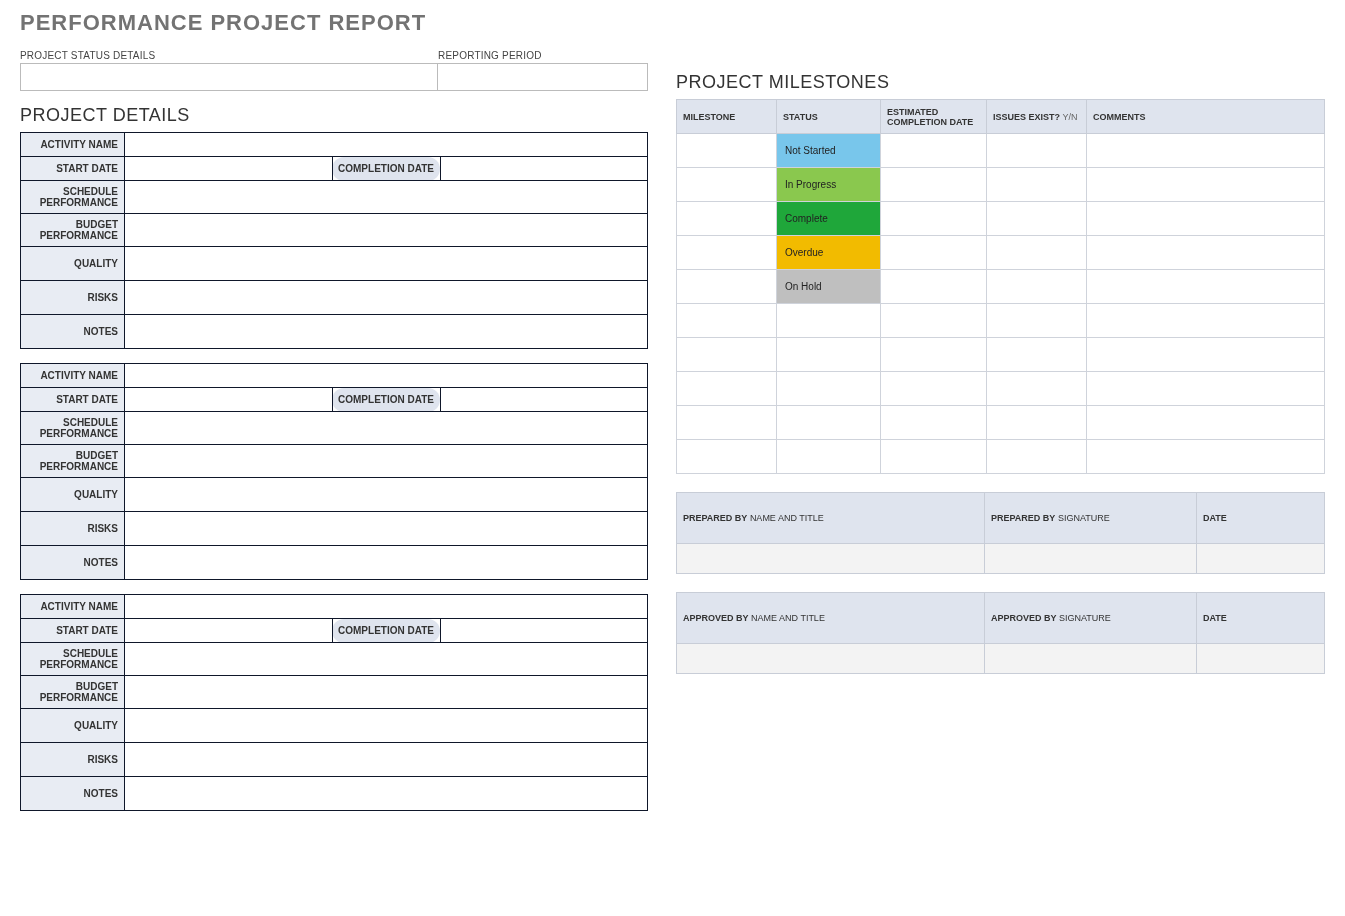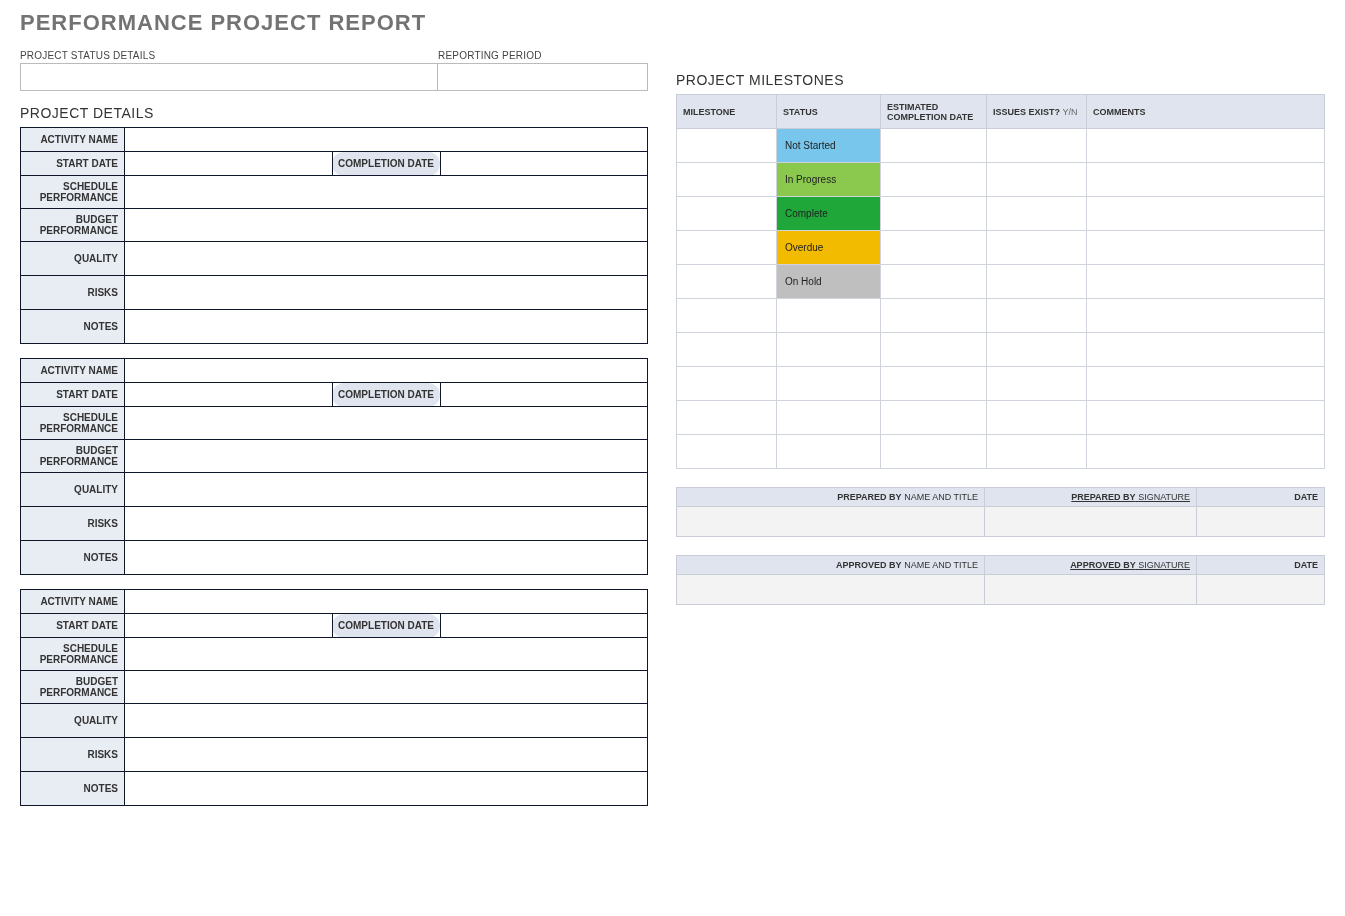--- a/index.html
+++ b/index.html
@@ -15,21 +15,21 @@
       font-size: 22px;
       font-weight: bold;
       letter-spacing: 1px;
       color: #737373;
       margin-bottom: 12px;
     }
     .columns { display: flex; gap: 28px; }
     .col-left { flex: 0 0 628px; }
     .col-right { flex: 1; padding-top: 24px; }
     .section-title {
-      font-size: 14px;
+      font-size: 18px;
       color: #333;
       margin-bottom: 6px;
       letter-spacing: .5px;
     }
     
     .hdr-row { display: flex; gap: 0; margin-bottom: 4px; }
     .hdr-cell { flex: 1; }
     .hdr-cell:first-child { flex: 0 0 418px; }
     .hdr-label {
       font-size: 10px;
@@ -112,33 +112,33 @@
     .status-complete { background: #1fa73a !important; color: #083; }
     .status-overdue { background: #f2bb00 !important; }
     .status-on-hold { background: #bfbfbf !important; }
 
     
     .sig-table { border-collapse: collapse; width: 100%; margin-top: 18px; }
     .sig-table th {
       background: #dfe4ee;
       border: 1px solid #c8cdd7;
       font-size: 9px;
-      text-align: right;
-      padding: 4px 6px;
+      text-align: left;
+      padding: 20px 6px;
       color: #333;
       font-weight: normal;
     }
     .sig-table th strong { font-weight: bold; }
     .sig-table td {
       border: 1px solid #c8cdd7;
       background: #f3f3f3;
       height: 30px;
     }
     .sig-table .scol1 { width: 308px; }
-    .sig-table .scol2 { width: 212px; text-decoration: underline; }
+    .sig-table .scol2 { width: 212px; }
   </style>
 </head>
 <body>
 
 <div class="page-title">PERFORMANCE PROJECT REPORT</div>
 
 <div class="columns">
   <div class="col-left">
     <div class="hdr-block">
       <div class="hdr-row">

